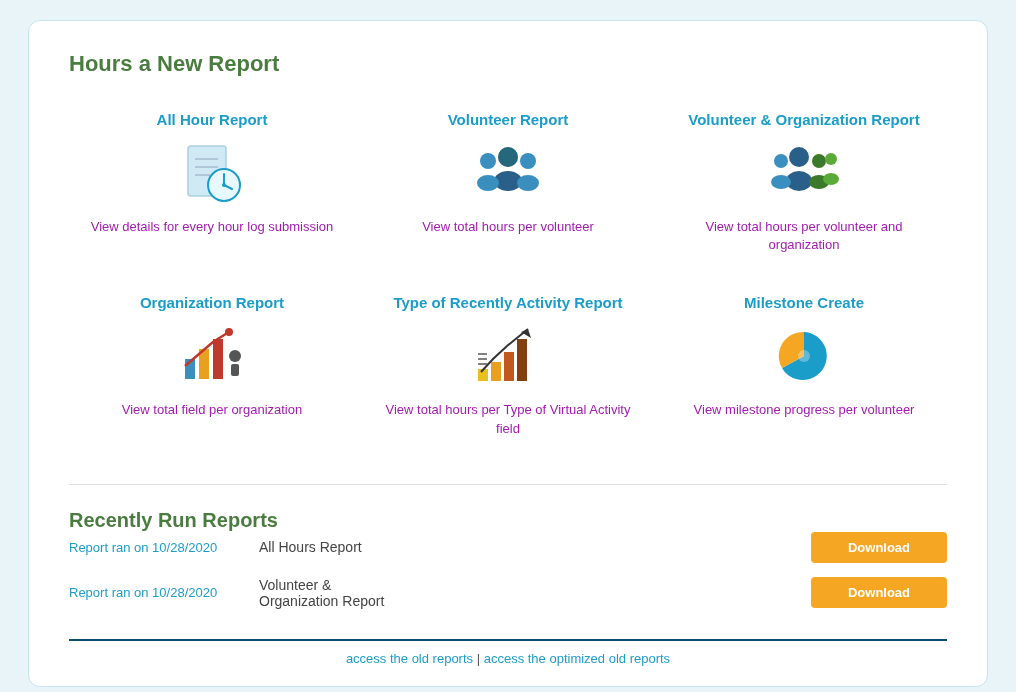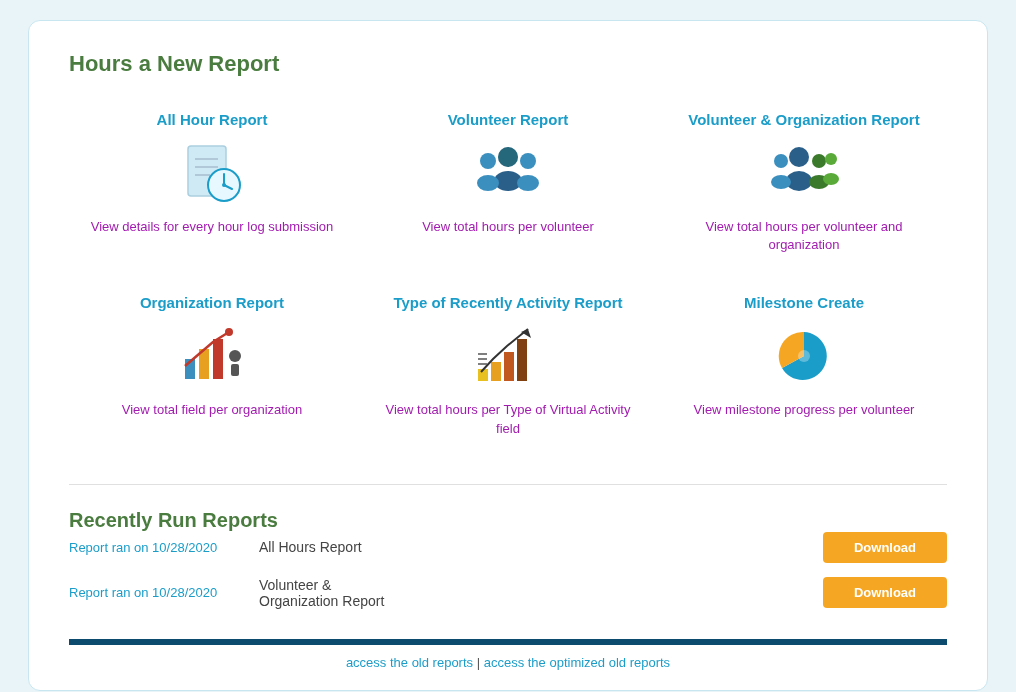--- a/index.html
+++ b/index.html
@@ -94,28 +94,28 @@
     }
     .download-btn {
       background: #f5a623;
       color: #fff;
       border: none;
       border-radius: 4px;
       padding: 8px 22px;
       font-size: 13px;
       font-weight: bold;
       cursor: pointer;
-      width: 124px;
+      width: 136px;
     }
     .footer-links {
       text-align: center;
       font-size: 13px;
       color: #555;
       padding-top: 10px;
-      border-top: 6px solid #0c4a6e;
+      border-top: 2px solid #0c4a6e;
     }
     .footer-links a {
       color: #1b9dc9;
       text-decoration: none;
     }
     
   </style>
 </head>
 <body>
 

